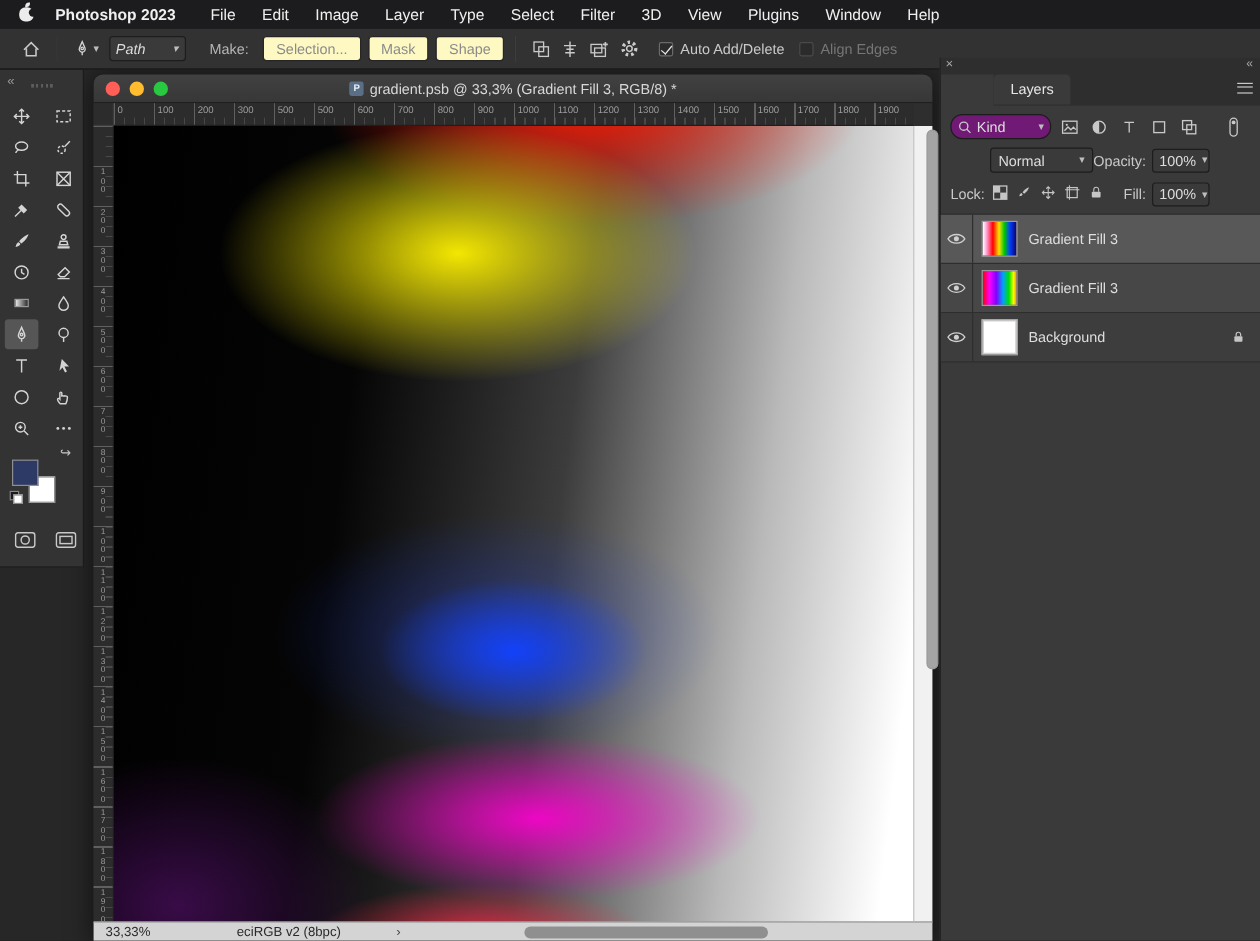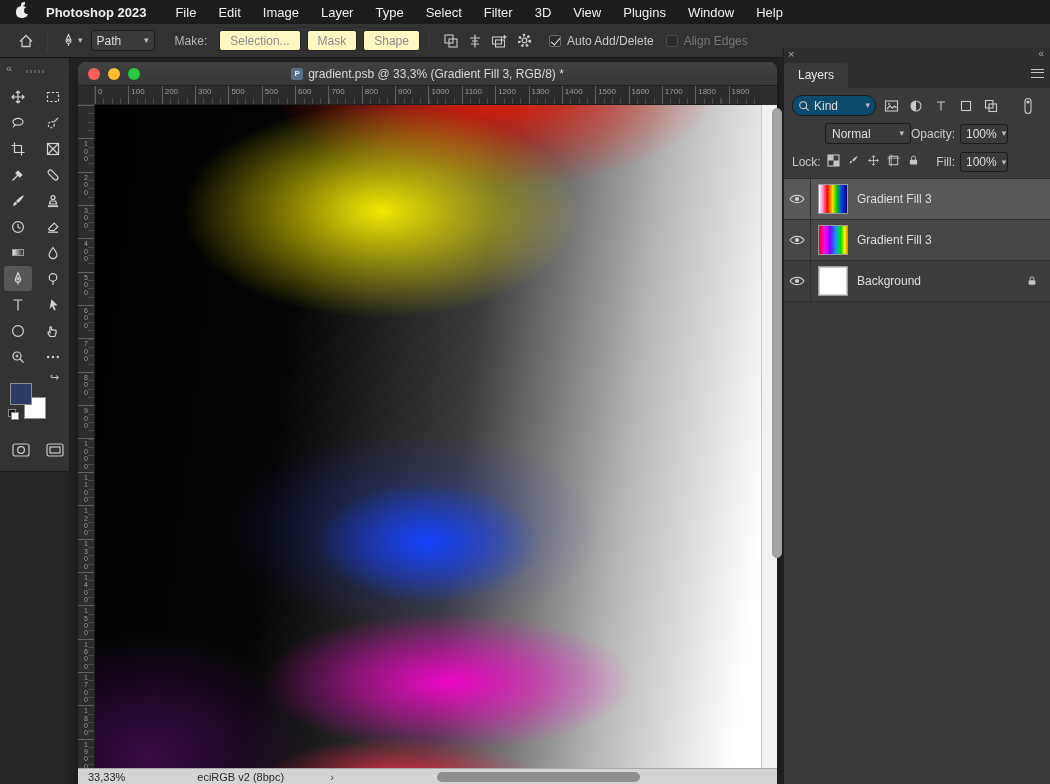--- a/index.html
+++ b/index.html
@@ -24,21 +24,21 @@
                 border-bottom:1px solid #151515; display:flex; align-items:center;
                 font-size:12px; color:#c9c9c9; z-index:30; }
   .ob-sep { width:1px; height:22px; background:#262626; border-right:1px solid #3d3d3d; margin:0 9px; }
   .icon-btn { display:flex; align-items:center; justify-content:center; padding:0 4px; }
   .home-btn { margin-left:14px; }
   .tool-preset { display:flex; align-items:center; gap:2px; margin-left:4px; }
   .chev { font-size:9px; color:#bdbdbd; line-height:1; }
   .dropdown { display:flex; align-items:center; background:#3a3a3a; border:1px solid #1d1d1d;
               border-radius:3px; height:21px; padding:0 5px; gap:6px; color:#dcdcdc; margin-left:8px; }
   .dropdown .chev { margin-left:auto; }
-  .dd-path { width:64px; }
+  .dd-path { width:64px;font-style:italic; }
   .ob-label { margin:0 6px 0 20px; color:#b5b5b5; }
   .ps-btn { background:#fef9c3; border:1px solid #262626; border-radius:3px; height:21px;
             padding:0 10px; display:flex; align-items:center; margin-left:6px; color:#d6d6d6; }
   .ps-btn.dim { color:#8b8b8b; }
   .checkbox { width:12px; height:12px; background:#2b2b2b; border:1px solid #6a6a6a;
               border-radius:2px; position:relative; margin:0 6px 0 12px; }
   .checkbox.checked::after { content:""; position:absolute; left:3px; top:0px; width:4px; height:8px;
               border:solid #eaeaea; border-width:0 1.6px 1.6px 0; transform:rotate(40deg); }
   .checkbox.dim { border-color:#4a4a4a; }
   .dim-text { color:#767676; }
@@ -133,28 +133,28 @@
   .status-chev { color:#444; font-size:11px; }
   .scroll-h-thumb { position:absolute; left:359px; top:3px; width:203px; height:10px;
                     background:#8f8f8f; border-radius:5px; }
 
   
   .panel-area { position:absolute; left:783px; top:48px; right:0; bottom:0; background:#3a3a3a;
                 border-left:1px solid #1e1e1e; z-index:35; font-size:12px; color:#c9c9c9; }
   .panel-strip { height:14px; background:#2e2e2e; position:relative; }
   .panel-close { position:absolute; left:4px; top:0px; font-size:11px; color:#aaa; }
   .panel-collapse { position:absolute; right:6px; top:0px; font-size:10px; color:#aaa; }
-  .panel-tabs { height:26px; background:#2e2e2e; display:flex; align-items:center; position:relative; }
+  .panel-tabs { height:26px; background:#2e2e2e; display:flex; align-items:flex-start; position:relative;margin-left:44px; }
   .tab-active { background:#3a3a3a; color:#e6e6e6; padding:5px 14px 6px; border-radius:4px 4px 0 0; }
   .panel-menu { position:absolute; right:6px; top:7px; width:13px; height:9px;
                 border-top:1.6px solid #c9c9c9; border-bottom:1.6px solid #c9c9c9; }
   .panel-menu::after { content:""; display:block; margin-top:2.2px; border-top:1.6px solid #c9c9c9; }
 
   .filter-row { display:flex; align-items:center; gap:5px; padding:7px 8px 5px; }
-  .kind-dd { display:flex; align-items:center; gap:4px; background:#0c4a6e; border:1px solid #1c1c1c;
+  .kind-dd { display:flex; align-items:center; gap:4px; background:#701a75; border:1px solid #1c1c1c;
              border-radius:10px; height:21px; padding:0 5px; color:#ddd; width:84px; }
   .kind-dd .chev { margin-left:auto; }
   .f-icon { width:20px; height:20px; display:flex; align-items:center; justify-content:center; }
   .f-icon svg { stroke:#c9c9c9; fill:none; stroke-width:1.1; }
   .filter-toggle { margin-left:auto; margin-right:4px; }
 
   .blend-row, .lock-row { display:flex; align-items:center; padding:2px 8px 6px; }
   .blend-dd { display:flex; align-items:center; background:#3a3a3a; border:1px solid #1d1d1d;
               border-radius:3px; height:21px; padding:0 6px; gap:6px; width:112px; color:#ddd;margin-left:33px; }
   .blend-dd .chev { margin-left:auto; }

